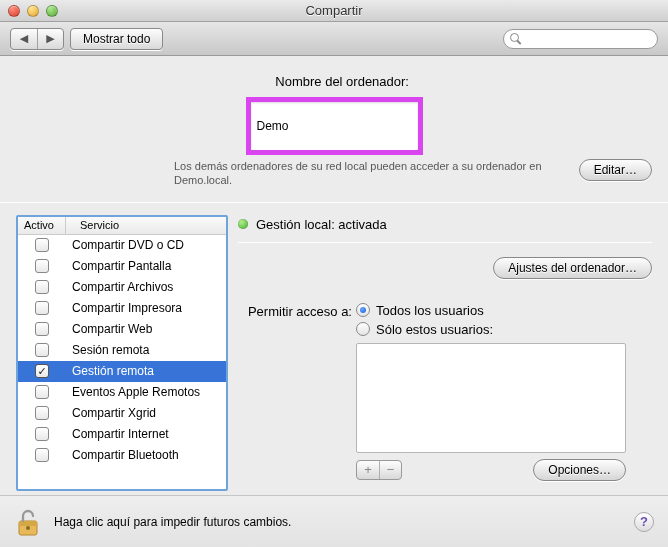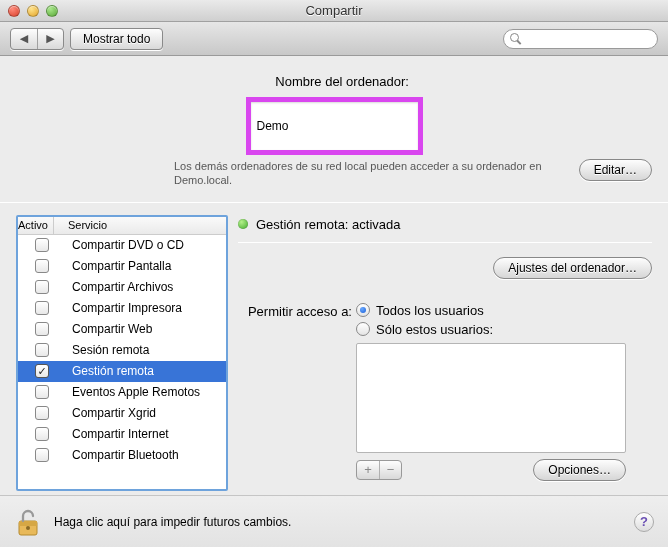--- a/index.html
+++ b/index.html
@@ -92,21 +92,21 @@
   .divider { height:1px; background:#bcbcbc; margin: 14px -16px 0 -16px; border-top:1px solid #fff;}
 
   .mainrow { display:flex; gap:10px; padding-top:12px; }
   .listbox {
     width: 212px; height: 276px; background:#fff;
     border: 2px solid #6ea3dc; border-radius:2px;
     font-size:12px;
     display:flex; flex-direction:column;
   }
   .listhdr { display:flex; height:18px; background:linear-gradient(#fafafa,#eaeaea); border-bottom:1px solid #ccc; font-size:11px; }
-  .listhdr div:first-child { width:36px; border-right:1px solid #ccc; display:flex; align-items:center;}
+  .listhdr div:first-child { width:48px; padding-left:6px; border-right:1px solid #ccc; display:flex; align-items:center;}
   .listhdr div:last-child { flex:1; padding-left:6px; display:flex; align-items:center;margin-left:8px;}
   .rows { flex:1; overflow:hidden; }
   .row { display:flex; align-items:center; height:21px; }
   .row .ck { width:48px; display:flex; justify-content:center; }
   .row .lbl { flex:1; padding-left:6px; white-space:nowrap; overflow:hidden; text-overflow:ellipsis;}
   .cb {
     width:14px; height:14px; border:1px solid #888; border-radius:3px;
     background:linear-gradient(#fff,#e8e8e8);
     display:flex; align-items:center; justify-content:center;
     font-size:11px; color:#222;
@@ -269,21 +269,21 @@
               <div class="cb"></div>
             </div>
             <div class="lbl">Compartir Bluetooth</div>
           </div>
         </div>
     </div>
 
     <div class="rightpane">
       <div class="statusrow">
         <span class="dot"></span>
-        <span>Gestión remota: activada</span>
+        <span>Gestión local: activada</span>
       </div>
       <div class="statusdiv"></div>
       <div class="ajbtn-row">
         <button class="pillbtn">Ajustes del ordenador…</button>
       </div>
 
       <div class="permit">
         <div class="plabel">Permitir acceso a:</div>
         <div class="radios">
           <div class="radio-row">

